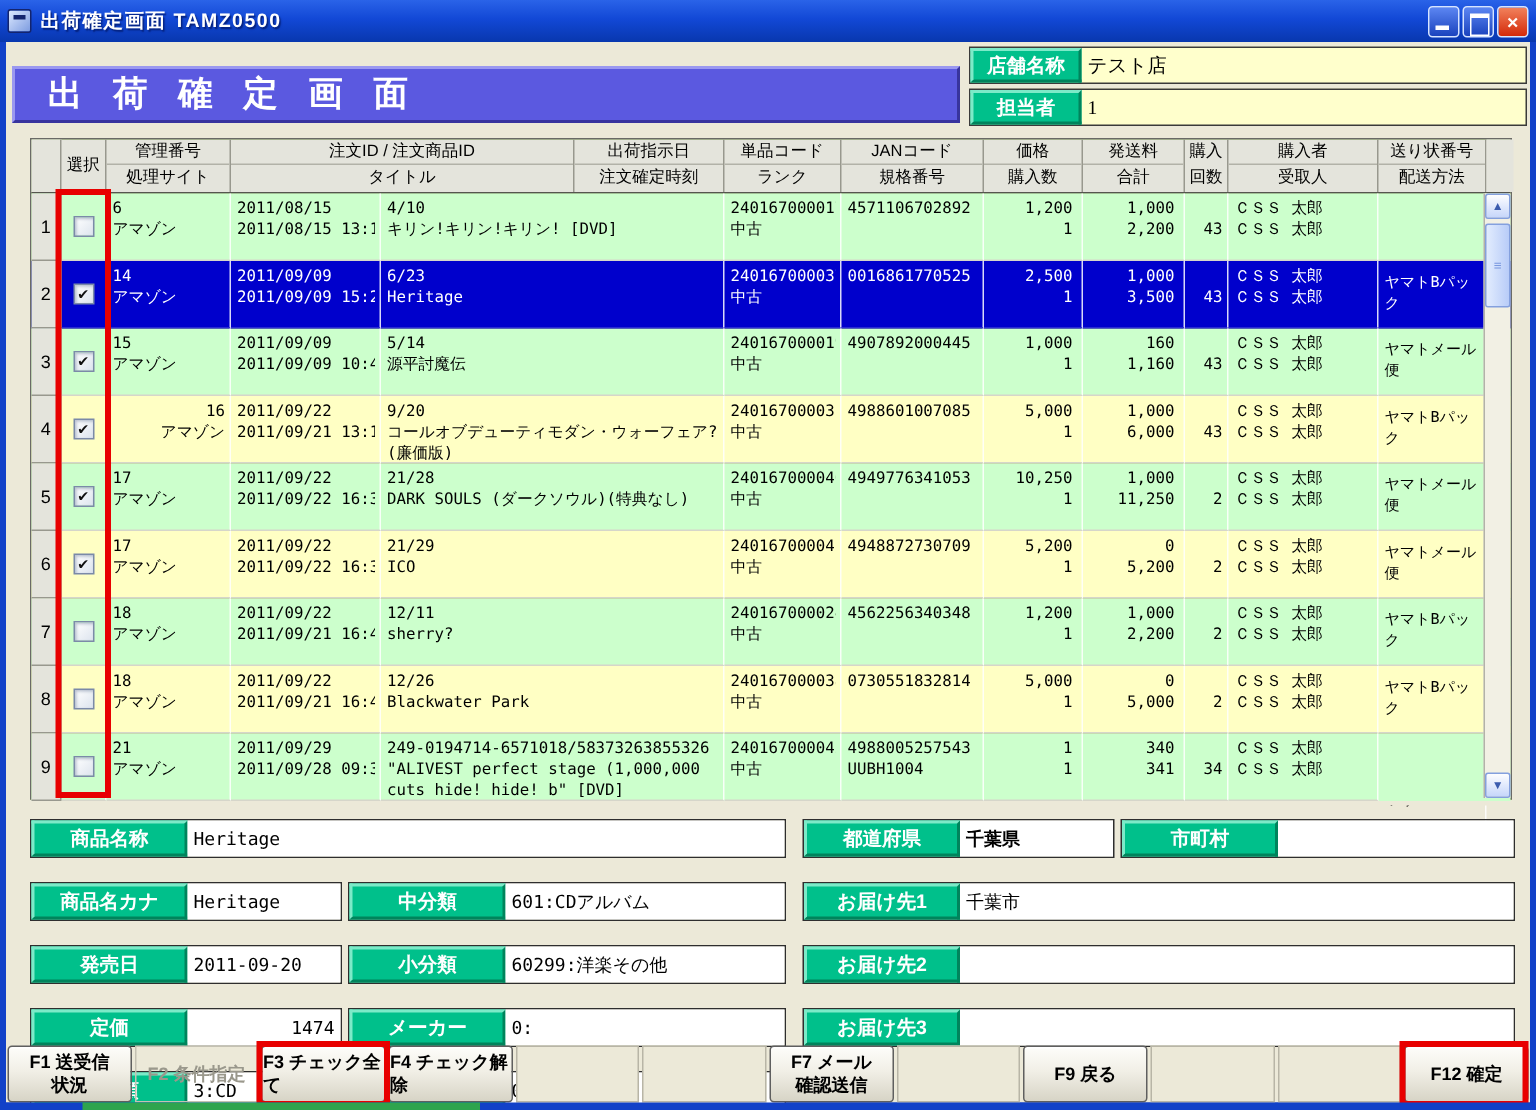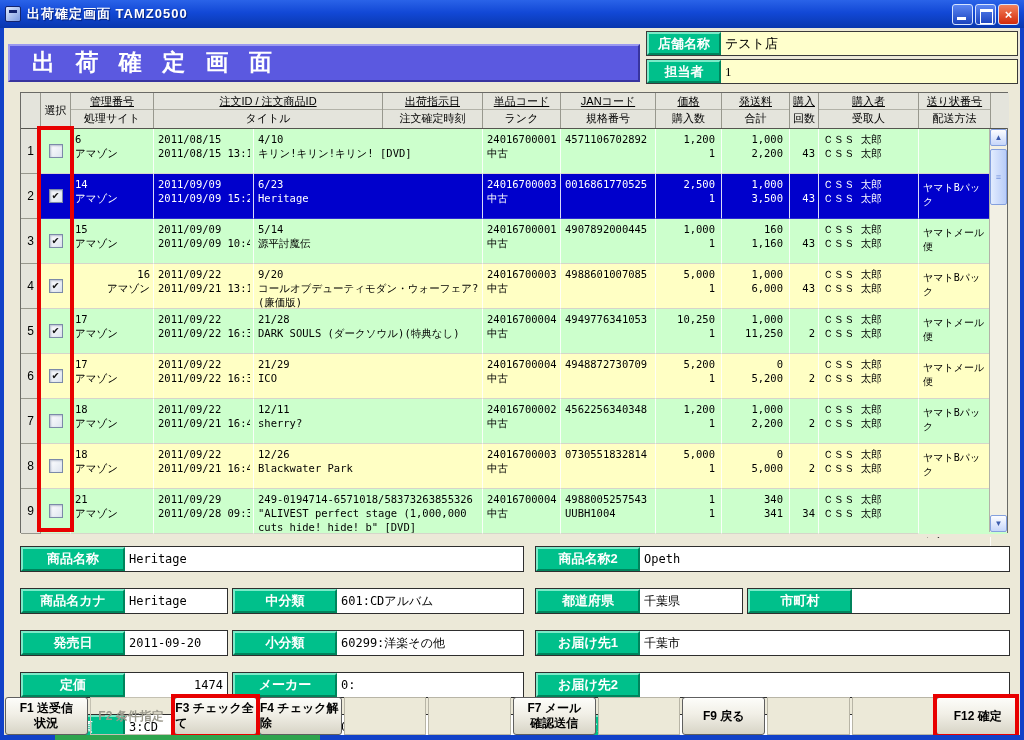--- a/index.html
+++ b/index.html
@@ -43,21 +43,21 @@
     border:2px solid;border-color:#7ceac8 #00845c #00845c #7ceac8;
     color:#fff;font-weight:bold;font-size:13px;text-align:center;line-height:19px;}
   .info-value{flex:1;font-size:13px;line-height:23px;padding-left:4px;color:#000;}
   
   .grid{position:absolute;left:16px;top:64px;width:988px;height:441px;
     border:1px solid #6a6a66;background:#4d7c0f;}
   .grid-header{display:flex;height:36px;background:#E4E4DC;border-bottom:1px solid #55554f;}
   .gh-cell{border-right:1px solid #98988e;font-size:11px;color:#000;text-align:center;flex:0 0 auto;overflow:hidden;}
   .gh-corner{background:#E4E4DC;}
   .gh-select{line-height:34px;}
-  .gh-two .top{height:17px;line-height:17px;border-bottom:1px solid #b2b2a8;text-decoration:underline;}
+  .gh-two .top{height:17px;line-height:17px;border-bottom:1px solid #b2b2a8;}
   .gh-two.nodiv .top{border-bottom:none;}
   .gh-two .bottom{height:17px;line-height:17px;}
   .gh-stub{border-right:none;background:#E4E4DC;}
   .grid-body{position:relative;}
   .g-row{display:flex;height:45px;}
   .bg-green{background:var(--row-green,#ccffcc);}
   .bg-yellow{background:var(--row-yellow,#ffffc4);}
   .bg-sel{background:var(--row-sel,#0000cc);color:#fff;}
   .num-cell{flex:0 0 auto;background:#E4E4DC;border-right:1px solid #98988e;border-bottom:1px solid #98988e;
     display:flex;align-items:center;justify-content:center;font-size:12px;color:#000;}
@@ -606,28 +606,22 @@
           <div class="f-gap"></div>
           <div class="f-group">
             <div class="f-label">レーベル</div>
             <div class="f-value" style="width: 186px;">0:</div>
           </div>
         </div>
       </div>
     <div class="form-col" id="form-right">
         <div class="f-row">
           <div class="f-group">
-            <div class="f-label">商品名称2</div>
-            <div class="f-value" style="width: 369px;">Opeth</div>
-          </div>
-        </div>
-        <div class="f-row">
-          <div class="f-group">
             <div class="f-label">都道府県</div>
-            <div class="f-value" style="width: 102px;">千葉県</div>
+            <div class="f-value" style="width: 102px; font-weight: bold;">千葉県</div>
           </div>
           <div class="f-gap"></div>
           <div class="f-group">
             <div class="f-label">市町村</div>
             <div class="f-value" style="width: 157px;"></div>
           </div>
         </div>
         <div class="f-row">
           <div class="f-group">
             <div class="f-label">お届け先1</div>

